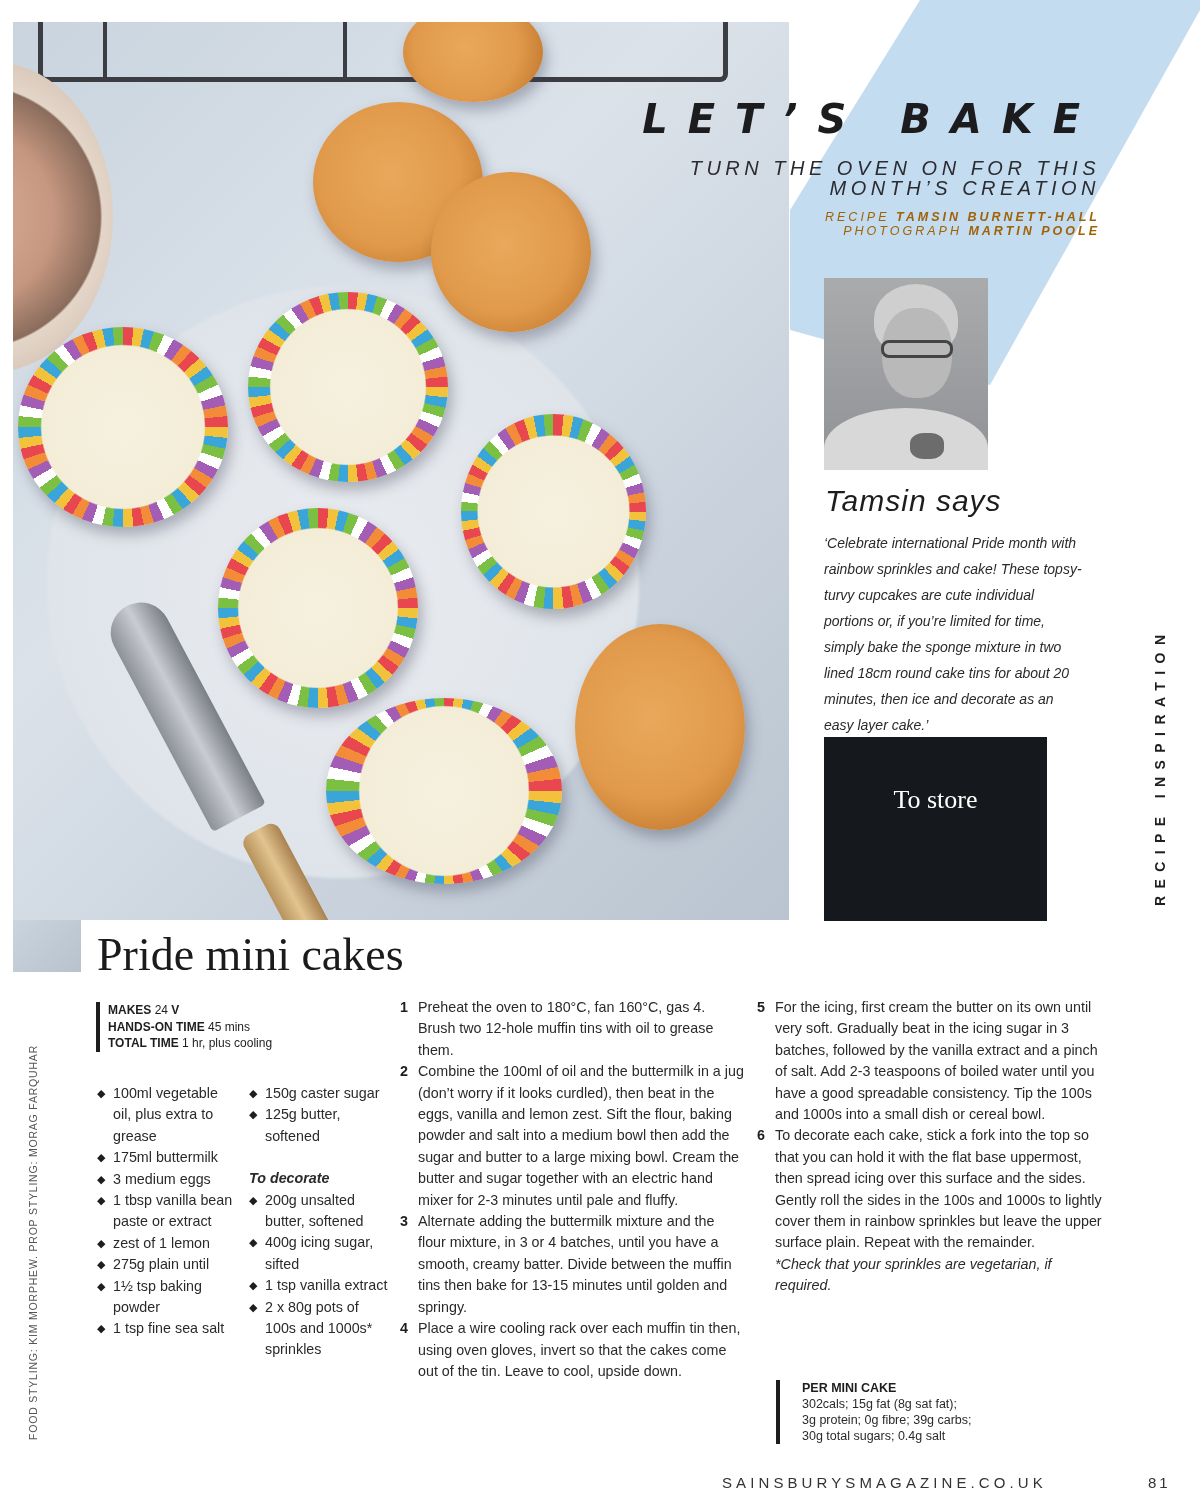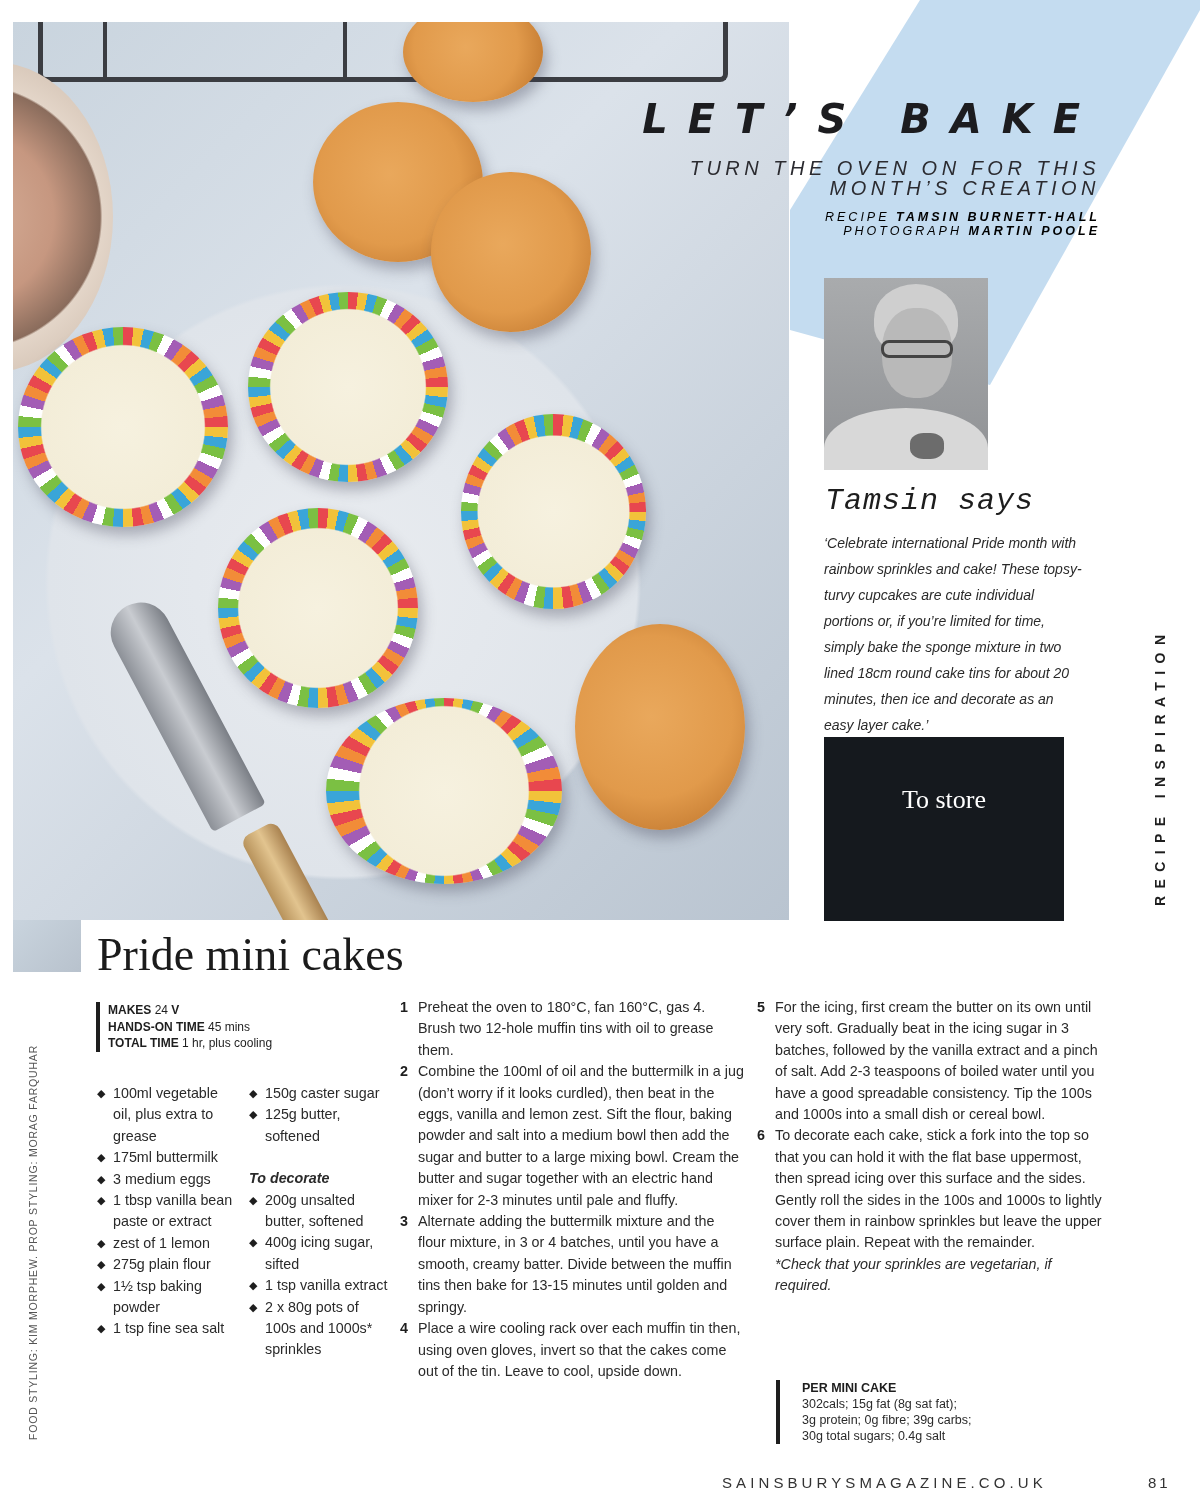--- a/index.html
+++ b/index.html
@@ -59,44 +59,44 @@
     border-radius: 10px; transform: rotate(-28deg);
   }
 
   
   .header { position: absolute; left: 600px; top: 96px; width: 500px; text-align: right; z-index: 3; font-style: italic; }
   .title {
     font-family: "DejaVu Sans", sans-serif; font-weight: bold; font-size: 40px;
     letter-spacing: 20px; color: #1c1c1f; margin-left: 12px;
   }
   .subtitle { margin-top: 16px; font-size: 20px; letter-spacing: 4.5px; line-height: 20px; color: #2b2b30; }
-  .credits { margin-top: 12px; font-size: 12.5px; letter-spacing: 3px; line-height: 14px; color: #000000; }
+  .credits { margin-top: 12px; font-size: 12.5px; letter-spacing: 3px; line-height: 14px; color: #a16207; }
   .credits b { font-weight: bold; }
 
   
   .author-photo {
     position: absolute; left: 824px; top: 278px; width: 164px; height: 192px; z-index: 3;
     background: linear-gradient(180deg, #a9abad 0%, #8f9194 100%); overflow: hidden;
   }
   .author-photo .hair { position: absolute; left: 50px; top: 6px; width: 84px; height: 70px; border-radius: 50% 50% 40% 40%; background: #cfcfcf; }
   .author-photo .face { position: absolute; left: 58px; top: 30px; width: 70px; height: 90px; border-radius: 45%; background: #b9b9b9; }
   .author-photo .glasses { position: absolute; left: 57px; top: 62px; width: 72px; height: 18px; border: 3px solid #444; border-radius: 8px; }
   .author-photo .body { position: absolute; left: 0; top: 130px; width: 164px; height: 80px; border-radius: 50% 50% 0 0; background: #d8d8d8; }
   .author-photo .necklace { position: absolute; left: 86px; top: 155px; width: 34px; height: 26px; border-radius: 40%; background: #6c6c6c; }
 
   .says-heading {
-    position: absolute; left: 825px; top: 484px; font-family: Liberation Mono, monospace; font-style: italic;
+    position: absolute; left: 825px; top: 484px; font-family: Liberation Sans, sans-serif; font-style: italic;
     font-size: 30px; color: #1d1d1d; z-index: 3; letter-spacing: 1px;
   }
   .says-text {
     position: absolute; left: 824px; top: 530px; width: 260px; font-size: 14px; line-height: 26px; color: #2a2a2a; z-index: 3; font-style: italic;
   }
 
   .store-box {
-    position: absolute; left: 824px; top: 737px; width: 240px; height: 184px; background: #15191e; color: #ffffff;
+    position: absolute; left: 824px; top: 737px; width: 223px; height: 184px; background: #15191e; color: #ffffff;
     text-align: center; z-index: 3; padding-top: 48px;
   }
   .store-title { font-family: "Liberation Serif", serif; font-size: 26px; line-height: 30px; }
   .store-text { font-size: 14px; line-height: 19.5px; margin: 2px auto 0; width: 170px; }
 
   .side-tag {
     position: absolute; left: 1152px; top: 906px; transform-origin: left top; transform: rotate(-90deg);
     font-size: 14px; font-weight: bold; letter-spacing: 7.4px; white-space: nowrap; color: #1e1e1e; z-index: 3;
   }
   .credit-vertical {
@@ -194,21 +194,21 @@
   <div><b>HANDS-ON TIME</b><span> 45 mins</span></div>
   <div><b>TOTAL TIME</b><span> 1 hr, plus cooling</span></div>
 </div>
 
 <div class="ingredients ing-col-1">
   <div class="ing"><span class="bullet">◆</span><span>100ml vegetable oil, plus extra to grease</span></div>
   <div class="ing"><span class="bullet">◆</span><span>175ml buttermilk</span></div>
   <div class="ing"><span class="bullet">◆</span><span>3 medium eggs</span></div>
   <div class="ing"><span class="bullet">◆</span><span>1 tbsp vanilla bean paste or extract</span></div>
   <div class="ing"><span class="bullet">◆</span><span>zest of 1 lemon</span></div>
-  <div class="ing"><span class="bullet">◆</span><span>275g plain flour</span></div>
+  <div class="ing"><span class="bullet">◆</span><span>275g plain until</span></div>
   <div class="ing"><span class="bullet">◆</span><span>1½ tsp baking powder</span></div>
   <div class="ing"><span class="bullet">◆</span><span>1 tsp fine sea salt</span></div>
 </div>
 
 <div class="ingredients ing-col-2">
   <div class="ing"><span class="bullet">◆</span><span>150g caster sugar</span></div>
   <div class="ing"><span class="bullet">◆</span><span>125g butter, softened</span></div>
   <div class="ing-heading">To decorate</div>
   <div class="ing"><span class="bullet">◆</span><span>200g unsalted butter, softened</span></div>
   <div class="ing"><span class="bullet">◆</span><span>400g icing sugar, sifted</span></div>

